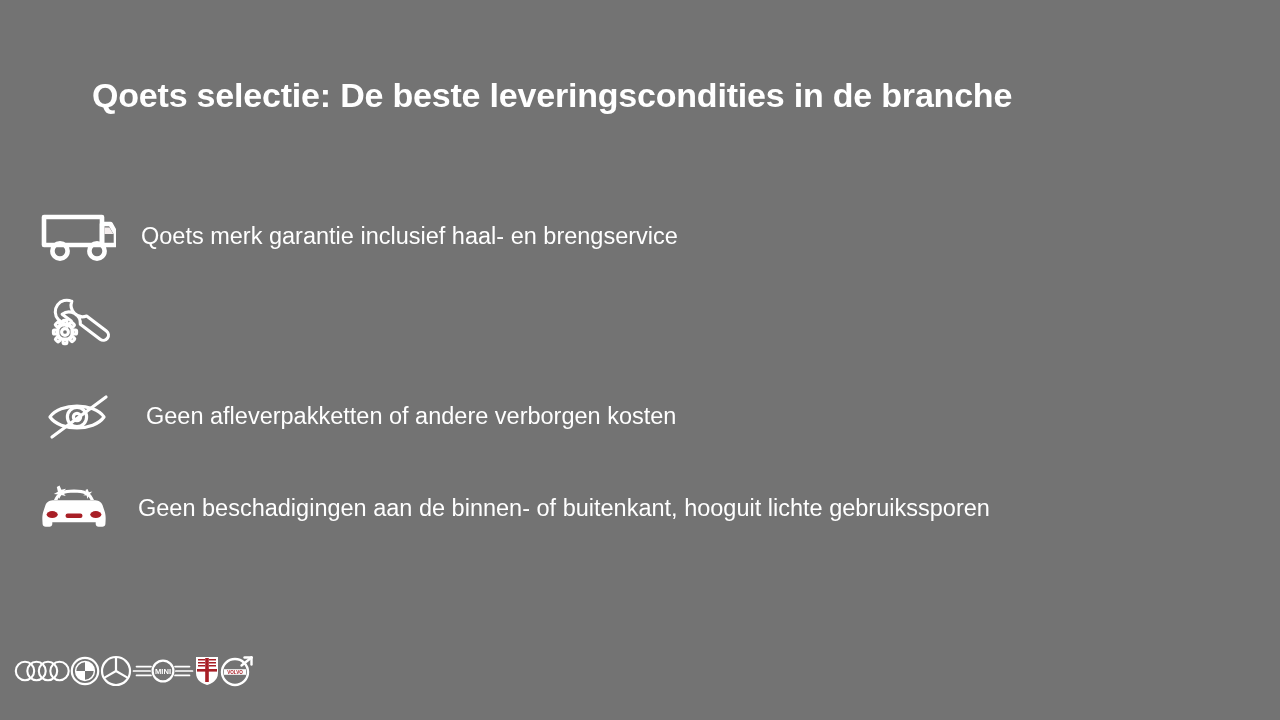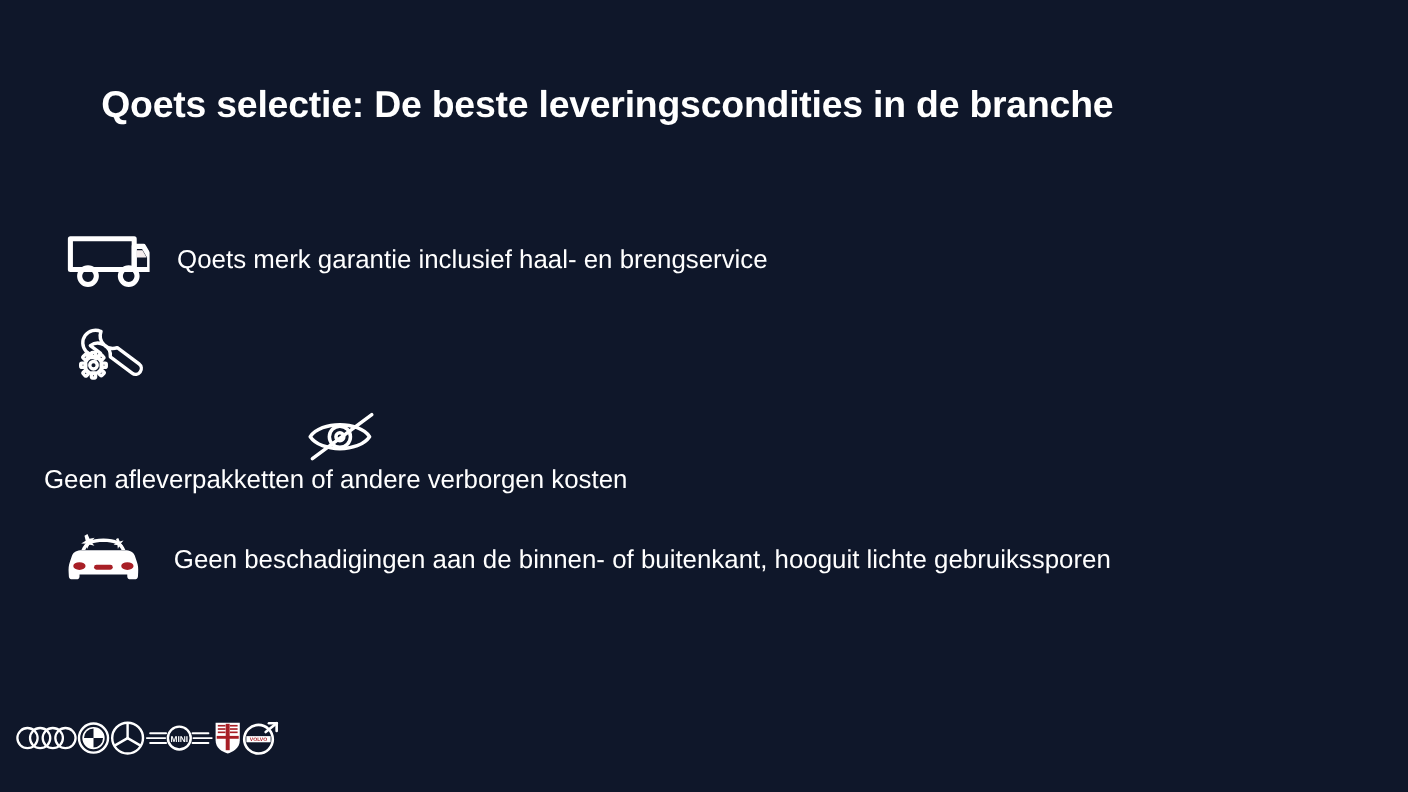--- a/index.html
+++ b/index.html
@@ -11,21 +11,21 @@
     height: 720px;
     overflow: hidden;
     background: #a81f26;
     font-family: "Liberation Sans", sans-serif;
     color: #ffffff;
     position: relative;
   }
   .slide {
     position: absolute;
     inset: 0;
-    background: #0f172a;
+    background: #737373;
   }
 
   
   .title {
     position: absolute;
     left: 92px;
     top: 76px;
     font-size: 34px;
     font-weight: bold;
     letter-spacing: -0.2px;
@@ -39,25 +39,24 @@
     left: 0;
     top: 205px;
     width: 1280px;
   }
   .feature-row {
     position: absolute;
     left: 0;
     display: flex;
     align-items: center;
     height: 64px;
-    padding-left: 20px;
   }
   .feature-row.r0 { top: 0px; }
   .feature-row.r1 { top: 87px; }
-  .feature-row.r2 { top: 164px; flex-direction: column; }
+  .feature-row.r2 { top: 180px; }
   .feature-row.r3 { top: 272px; }
 
   .feature-icon {
     width: 92px;
     min-width: 92px;
     height: 62px;
     display: flex;
     align-items: center;
     justify-content: center;
     margin-left: 32px;

